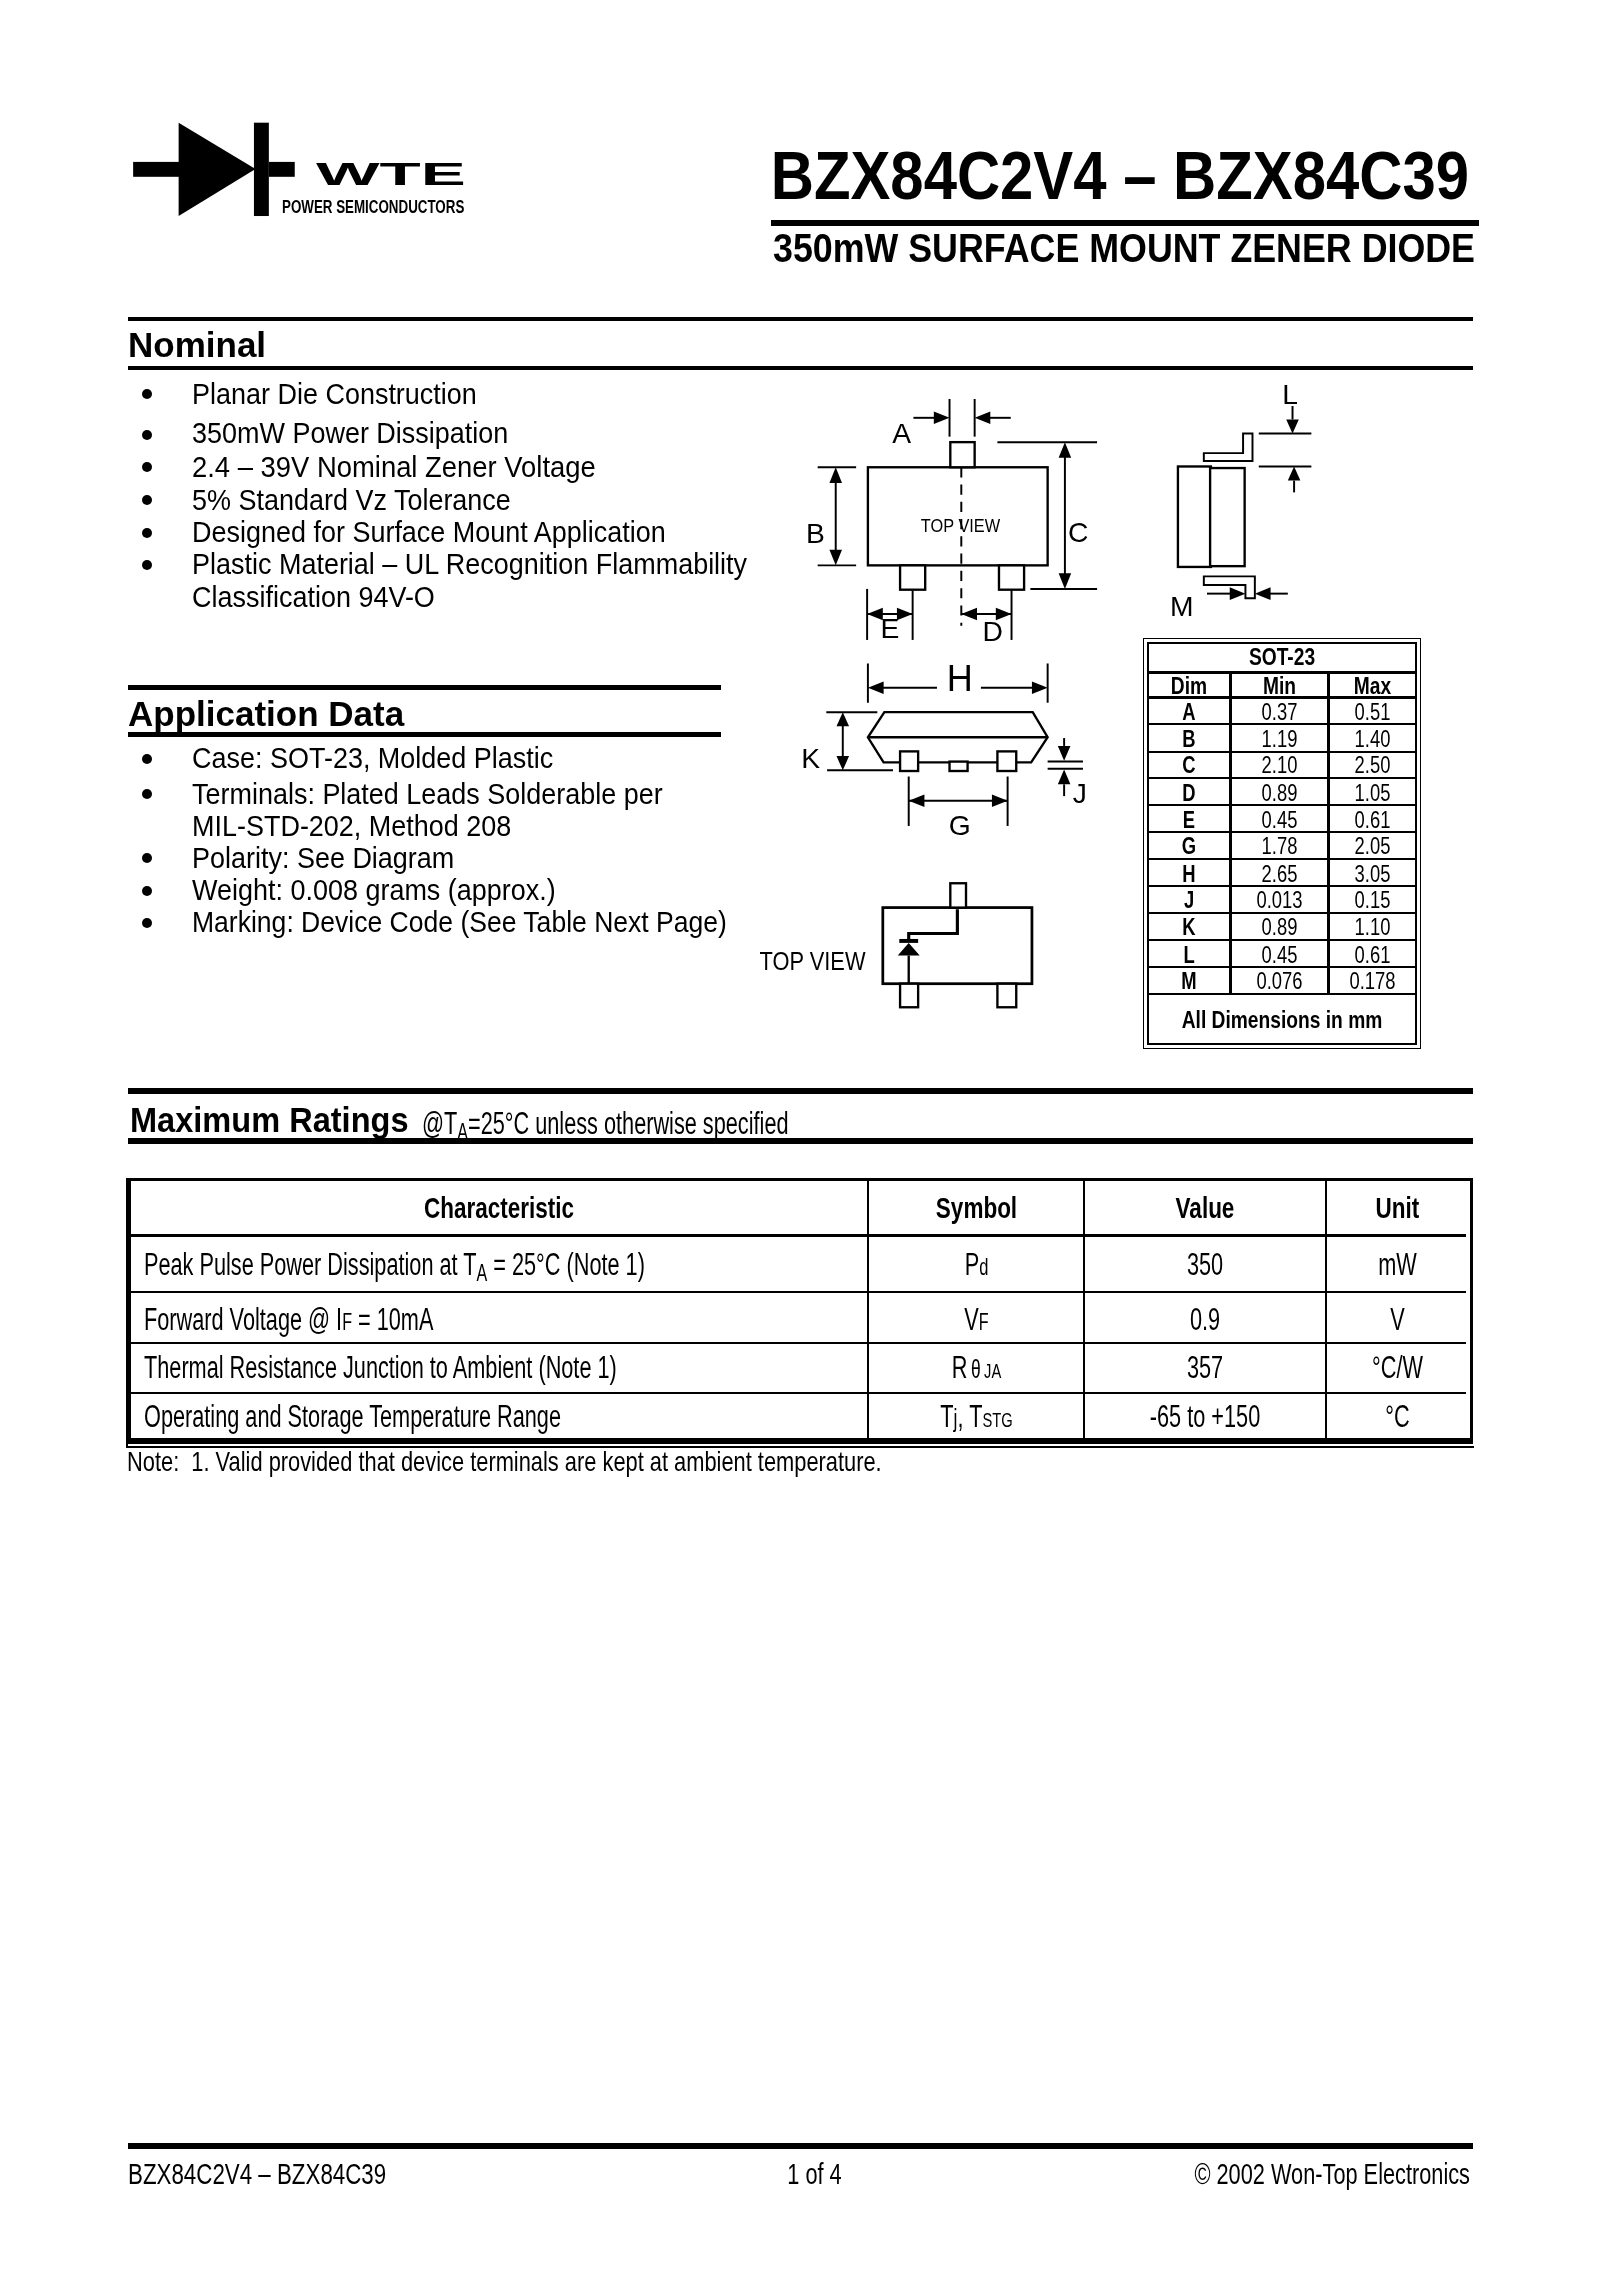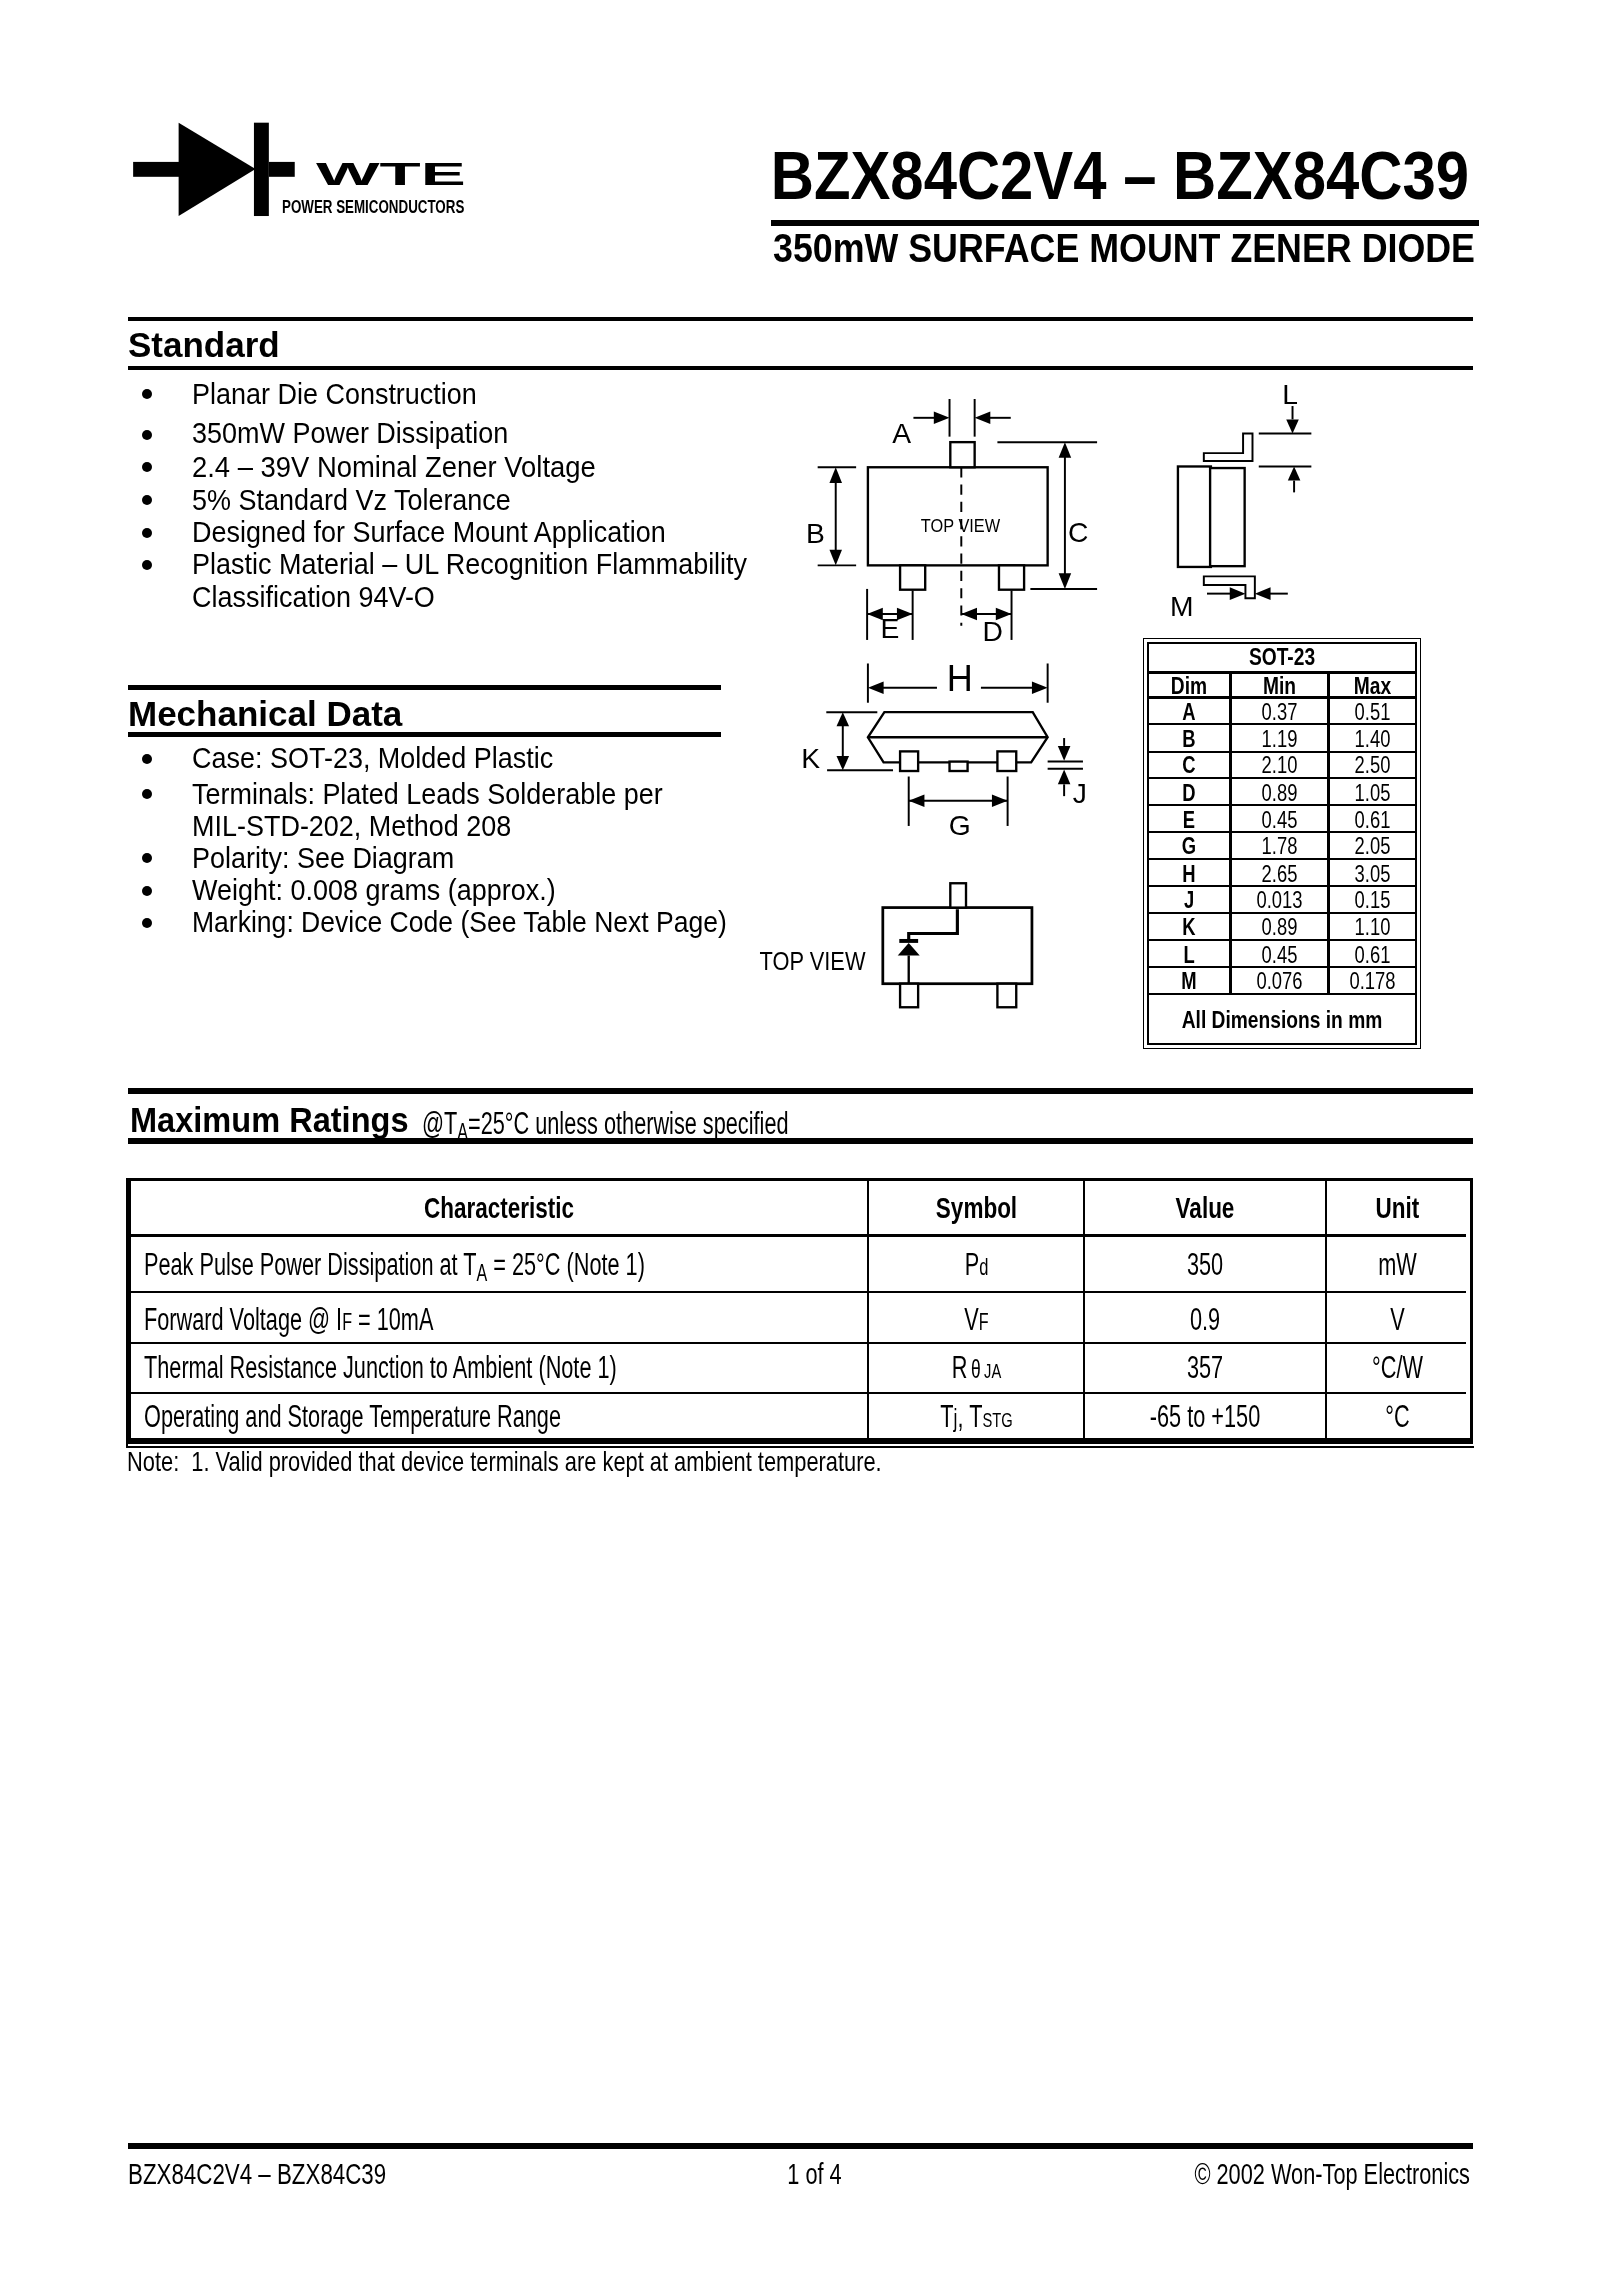--- a/index.html
+++ b/index.html
@@ -26,40 +26,40 @@
   <rect x="342" y="206" width="33" height="19" fill="#000"></rect>
   <text x="402" y="236" font-size="39" font-weight="bold" textLength="191" lengthAdjust="spacingAndGlyphs">WTE</text>
 </svg>
 <div class="t b" style="left:282px;top:198px;font-size:18px;transform:scaleX(.742);transform-origin:0 50%;">POWER SEMICONDUCTORS</div>
 
 <div class="t b" id="title" style="left:550px;top:141px;width:919px;text-align:right;font-size:69px;transform:scaleX(.867);transform-origin:100% 50%;">BZX84C2V4 – BZX84C39</div>
 <div class="rule" style="left:771px;top:220px;width:708px;height:6.3px;"></div>
 <div class="t b" id="subtitle" style="left:550px;top:228px;width:925px;text-align:right;font-size:41px;transform:scaleX(.873);transform-origin:100% 50%;">350mW SURFACE MOUNT ZENER DIODE</div>
 
 <div class="rule" style="left:128px;top:317px;width:1345px;height:3.9px;"></div>
-<div class="t b" style="left:128px;top:327px;font-size:35px;">Standard</div>
+<div class="t b" style="left:128px;top:327px;font-size:35px;">Nominal</div>
 <div class="rule" style="left:128px;top:366px;width:1345px;height:3.9px;"></div>
 
 <div class="t cl93" style="left:192px;top:380px;font-size:29px;">Planar Die Construction</div>
 <div class="t cl93" style="left:192px;top:419px;font-size:29px;">350mW Power Dissipation</div>
 <div class="t" style="left:192px;top:453px;font-size:29px;transform:scaleX(.945);transform-origin:0 50%;">2.4 – 39V Nominal Zener Voltage</div>
 <div class="t cl93" style="left:192px;top:486px;font-size:29px;">5% Standard Vz Tolerance</div>
 <div class="t cl93" style="left:192px;top:518px;font-size:29px;">Designed for Surface Mount Application</div>
 <div class="t cl93" style="left:192px;top:550px;font-size:29px;">Plastic Material – UL Recognition Flammability</div>
 <div class="t cl93" style="left:192px;top:583px;font-size:29px;">Classification 94V-O</div>
 
 <div class="rule" style="left:142px;top:389px;width:10.2px;height:10.2px;border-radius:50%;"></div>
 <div class="rule" style="left:142px;top:430px;width:10.2px;height:10.2px;border-radius:50%;"></div>
 <div class="rule" style="left:142px;top:462px;width:10.2px;height:10.2px;border-radius:50%;"></div>
 <div class="rule" style="left:142px;top:495px;width:10.2px;height:10.2px;border-radius:50%;"></div>
 <div class="rule" style="left:142px;top:528px;width:10.2px;height:10.2px;border-radius:50%;"></div>
 <div class="rule" style="left:142px;top:560px;width:10.2px;height:10.2px;border-radius:50%;"></div>
 
 <div class="rule" style="left:128px;top:685px;width:593px;height:4.7px;"></div>
-<div class="t b" style="left:128px;top:696px;font-size:35px;">Mechanical Data</div>
+<div class="t b" style="left:128px;top:696px;font-size:35px;">Application Data</div>
 <div class="rule" style="left:128px;top:732px;width:593px;height:4.7px;"></div>
 
 <div class="t cl93" style="left:192px;top:744px;font-size:29px;">Case: SOT-23, Molded Plastic</div>
 <div class="t cl93" style="left:192px;top:780px;font-size:29px;">Terminals: Plated Leads Solderable per</div>
 <div class="t cl93" style="left:192px;top:812px;font-size:29px;">MIL-STD-202, Method 208</div>
 <div class="t cl93" style="left:192px;top:844px;font-size:29px;">Polarity: See Diagram</div>
 <div class="t cl93" style="left:192px;top:876px;font-size:29px;">Weight: 0.008 grams (approx.)</div>
 <div class="t" style="left:192px;top:908px;font-size:29px;transform:scaleX(.915);transform-origin:0 50%;">Marking: Device Code (See Table Next Page)</div>
 
 <div class="rule" style="left:142px;top:754px;width:10.2px;height:10.2px;border-radius:50%;"></div>

